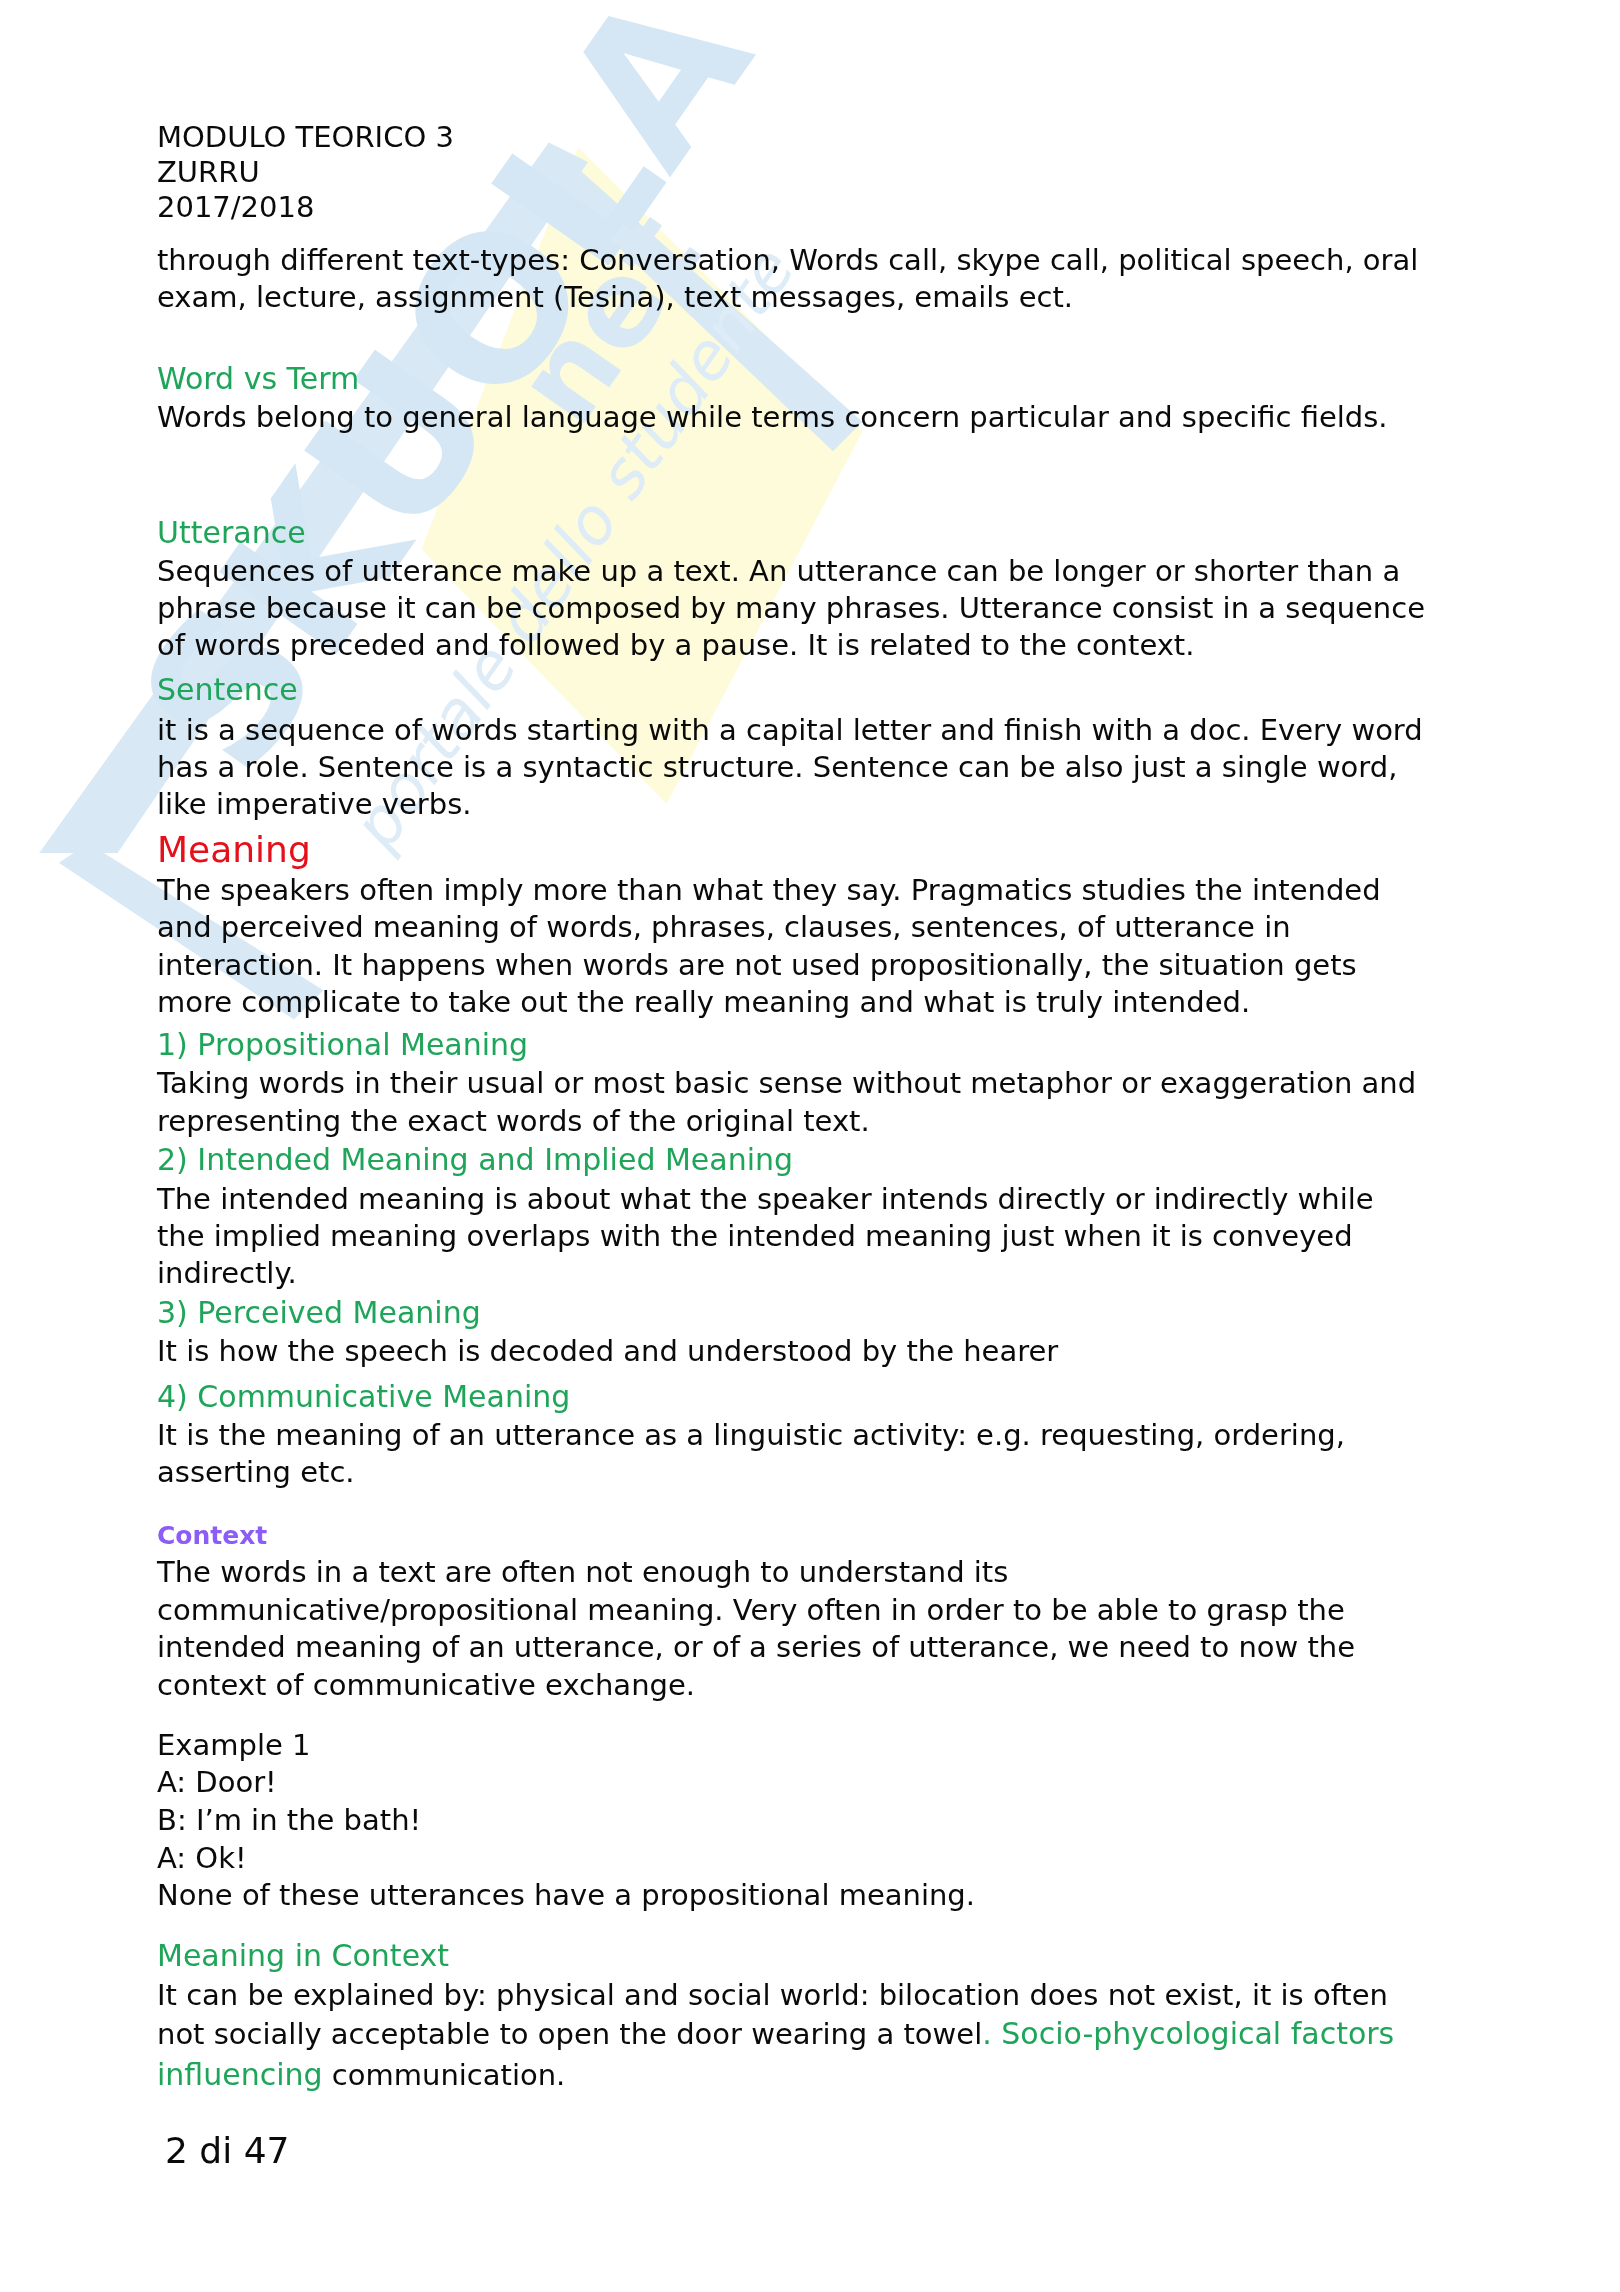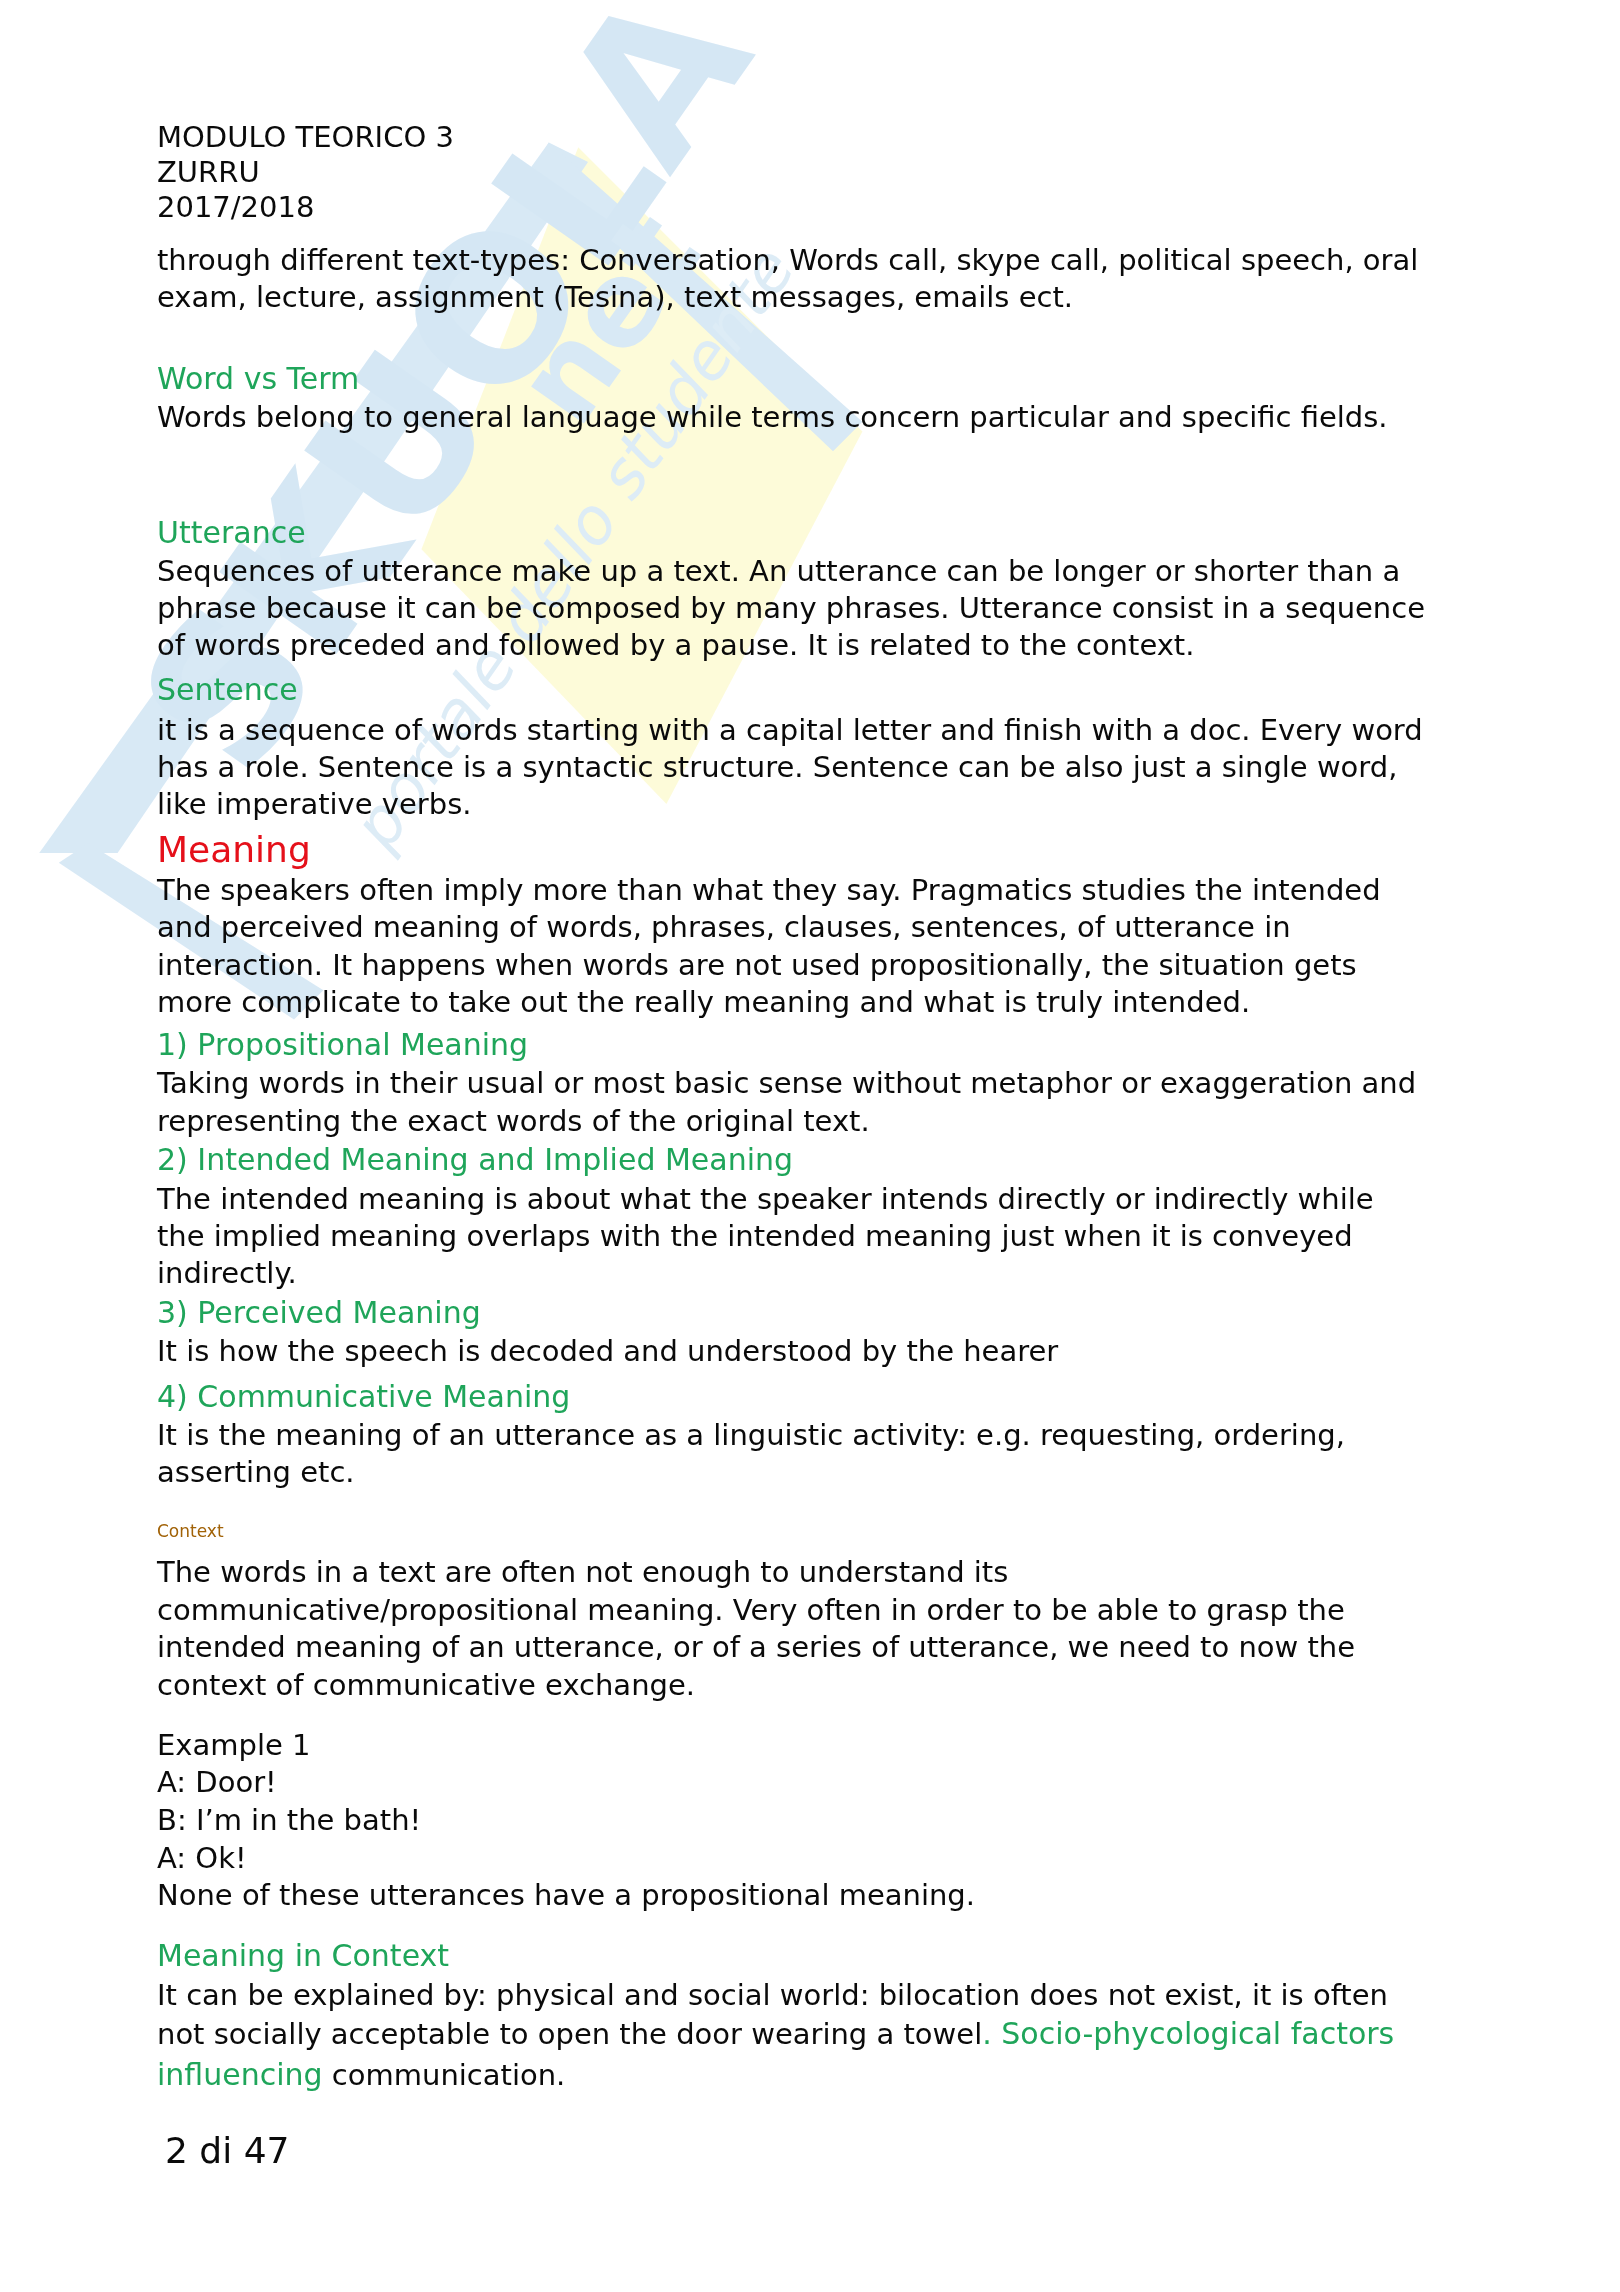--- a/index.html
+++ b/index.html
@@ -4,21 +4,21 @@
 <style>
   html, body { margin:0; padding:0; background:#ffffff; }
   body { width:1620px; height:2293px; position:relative; overflow:hidden;
          font-family:"DejaVu Sans", sans-serif; color:#0a0a0a; }
   .wm { position:absolute; left:0; top:0; width:1620px; height:2293px; pointer-events:none; }
   .ln { position:absolute; left:157px; white-space:pre; line-height:1; }
   .body { font-size:29px; color:#0a0a0a; }
   .hdr  { font-size:29px; color:#0a0a0a;margin-top:20px; }
   .h-green { font-size:30px; color:#1fa55a; }
   .h-red { font-size:36px; color:#e5101a; }
-  .h-blue { font-size:17px; color:#a16207; }
+  .h-blue { font-size:25px; color:#8b5cf6;font-weight:bold; }
   .g { color:#1fa55a; font-size:30px;margin-top:24px; }
   .pg { left:165px; font-size:36px; }
 </style>
 </head>
 <body>
 
 <svg class="wm" viewBox="0 0 1653 2339">
   <g opacity="0.95">
 
     <polygon points="590,150 880,440 680,820 430,560" fill="#fdfbd8"></polygon>

